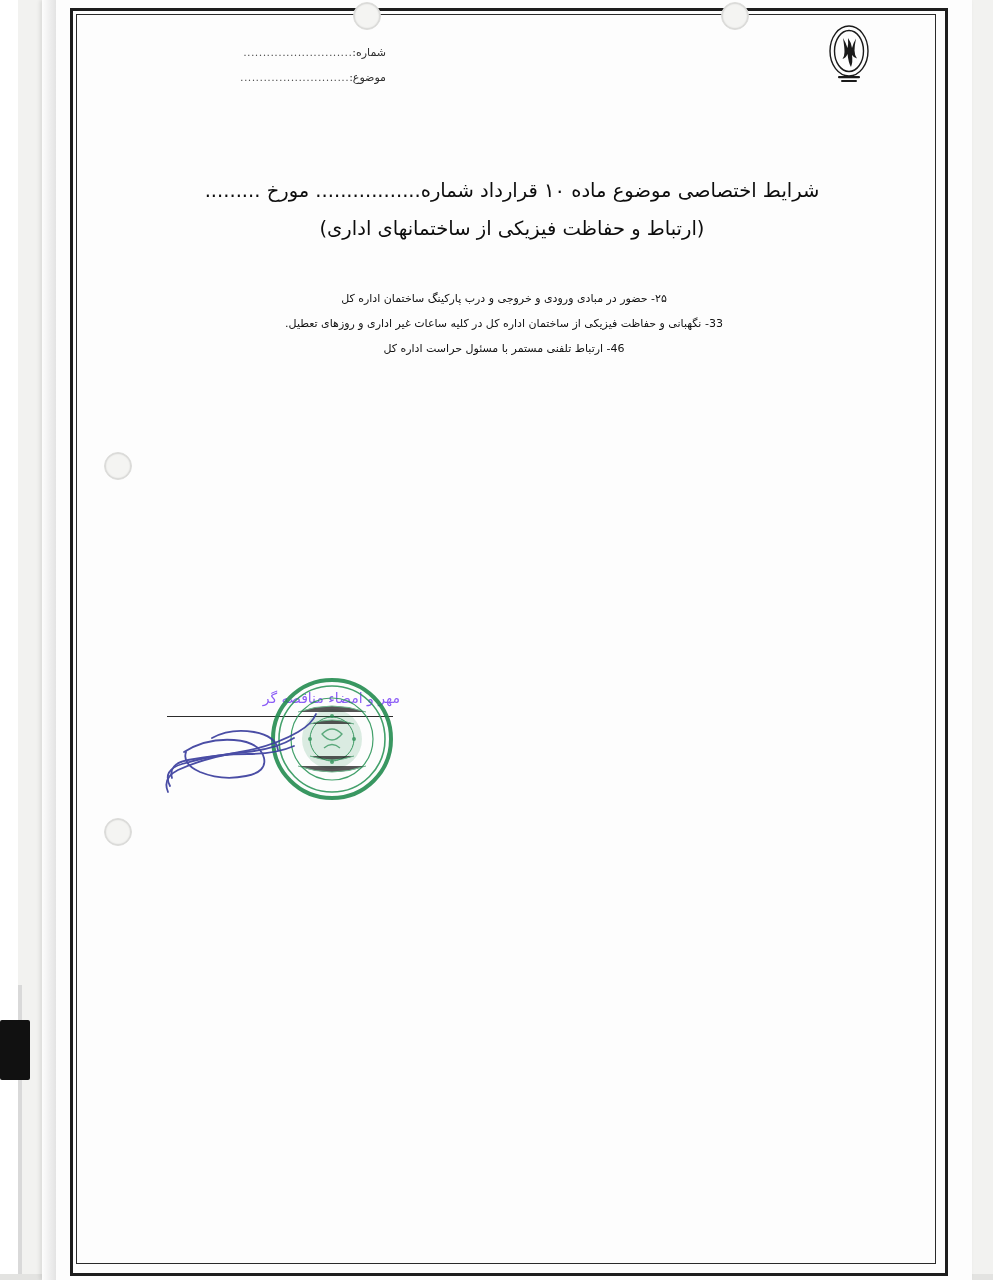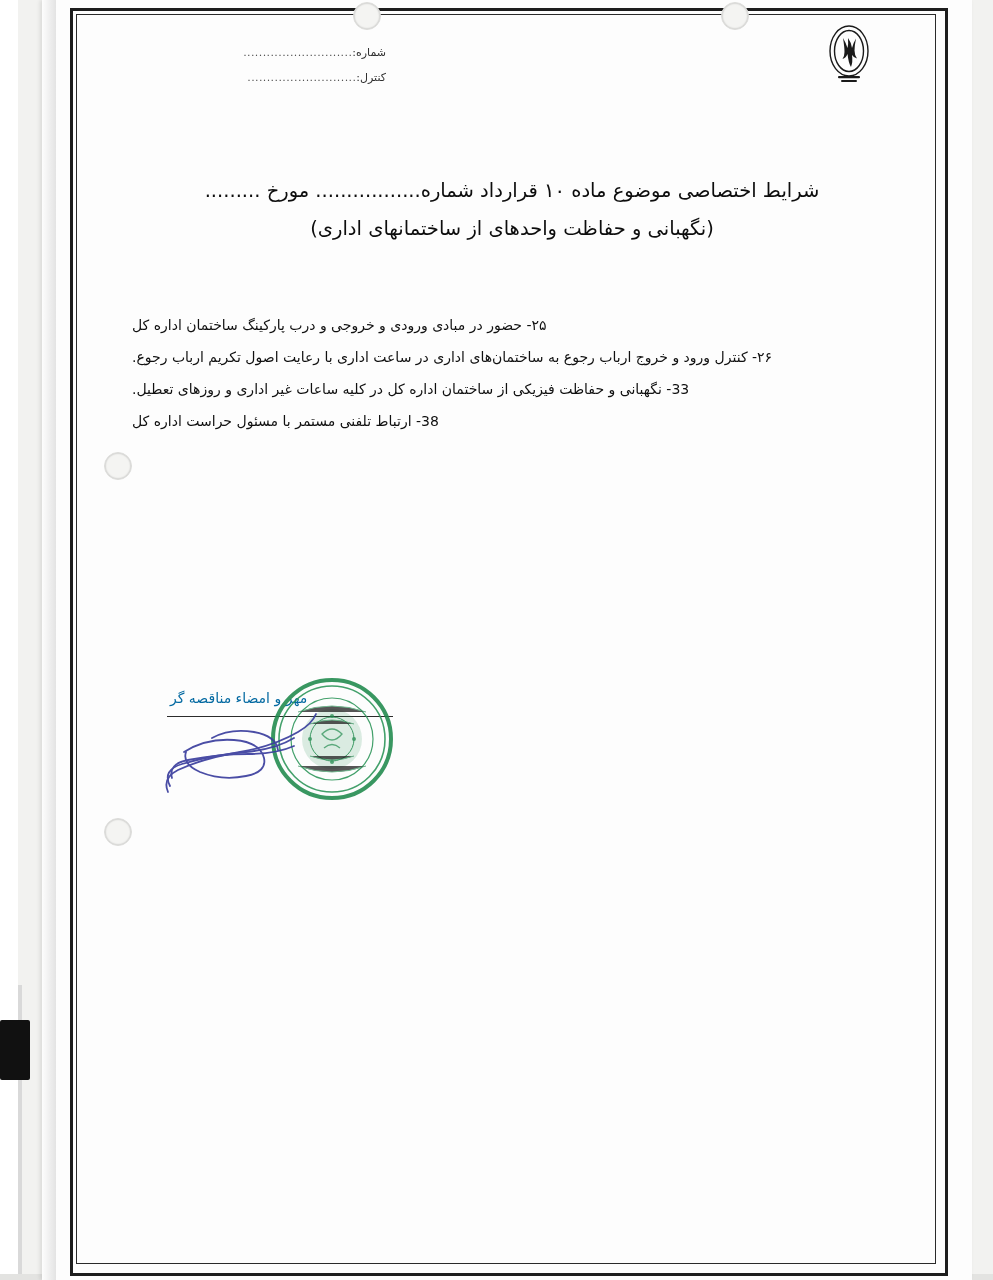--- a/index.html
+++ b/index.html
@@ -156,40 +156,39 @@
   }
   .doc-title .l2 { display: block; }
 
   
   .clauses {
     position: absolute;
     right: 96px;
     top: 286px;
     width: 744px;
     direction: rtl;
-    text-align: left;
+    text-align: center;
     color: #101010;
-    font-size: 14px;
+    font-size: 11px;
     line-height: 2.28;
-    margin-top: 24px;
   }
   .clause {
     white-space: nowrap;
   }
 
   
   .sig-label {
     position: absolute;
     left: 128px;
     top: 690px;
     width: 230px;
     direction: rtl;
-    text-align: left;
+    text-align: right;
     font-size: 14px;
-    color: #0369a1;
+    color: #8b5cf6;
   }
   .sig-underline {
     position: absolute;
     left: 125px;
     top: 716px;
     width: 226px;
     height: 1px;
     background: #2b2b2b;
   }
 
@@ -246,35 +245,34 @@
       </g>
     </svg>
   </div>
 
   <div class="header-fields">
     <div class="row">
       <span class="lbl">شماره:</span>
       <span class="dots">............................</span>
     </div>
     <div class="row">
-      <span class="lbl">کنترل:</span>
+      <span class="lbl">موضوع:</span>
       <span class="dots">............................</span>
     </div>
   </div>
 
   <div class="doc-title">
     <span class="l1">شرایط اختصاصی موضوع ماده ۱۰ قرارداد شماره................. مورخ .........</span>
-    <span class="l2">(نگهبانی و حفاظت واحدهای از ساختمانهای اداری)</span>
+    <span class="l2">(ارتباط و حفاظت فیزیکی از ساختمانهای اداری)</span>
   </div>
 
   <div class="clauses">
     <div class="clause">۲۵- حضور در مبادی ورودی و خروجی و درب پارکینگ ساختمان اداره کل</div>
-    <div class="clause">۲۶- کنترل ورود و خروج ارباب رجوع به ساختمان‌های اداری در ساعت اداری با رعایت اصول تکریم ارباب رجوع.</div>
     <div class="clause">33- نگهبانی و حفاظت فیزیکی از ساختمان اداره کل در کلیه ساعات غیر اداری و روزهای تعطیل.</div>
-    <div class="clause">38- ارتباط تلفنی مستمر با مسئول حراست اداره کل</div>
+    <div class="clause">46- ارتباط تلفنی مستمر با مسئول حراست اداره کل</div>
   </div>
 
   <div class="sig-label">مهر و امضاء مناقصه گر</div>
   <div class="sig-underline"></div>
 
   <div class="stamp">
     <svg width="124" height="134" viewBox="0 0 124 134" xmlns="http://www.w3.org/2000/svg">
       <g opacity="0.88">
         <circle cx="62" cy="67" r="59" fill="none" stroke="#1f8a4c" stroke-width="4"></circle>
         <circle cx="62" cy="67" r="53" fill="none" stroke="#2a9457" stroke-width="1.6"></circle>

